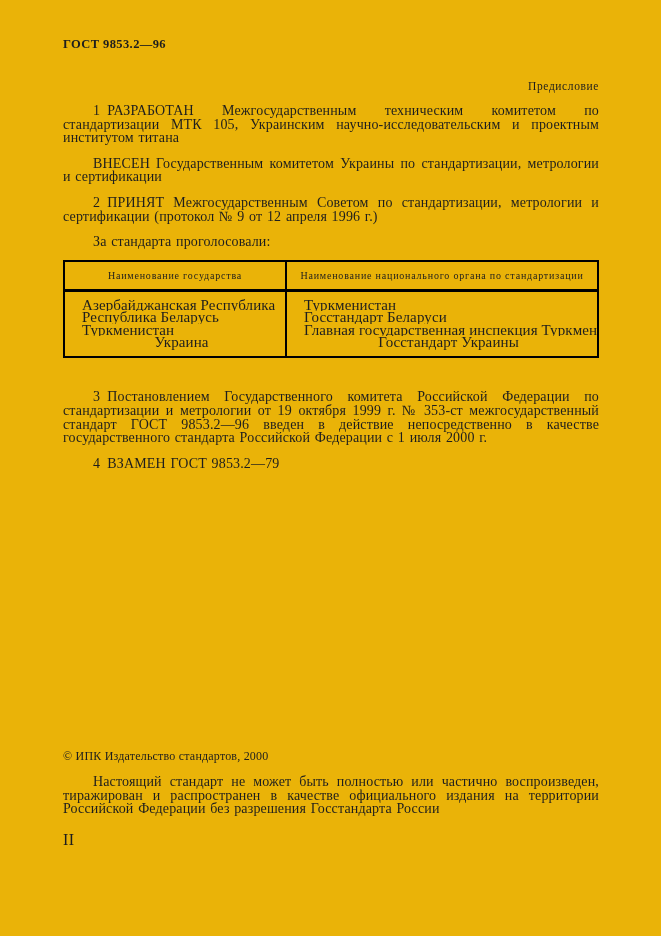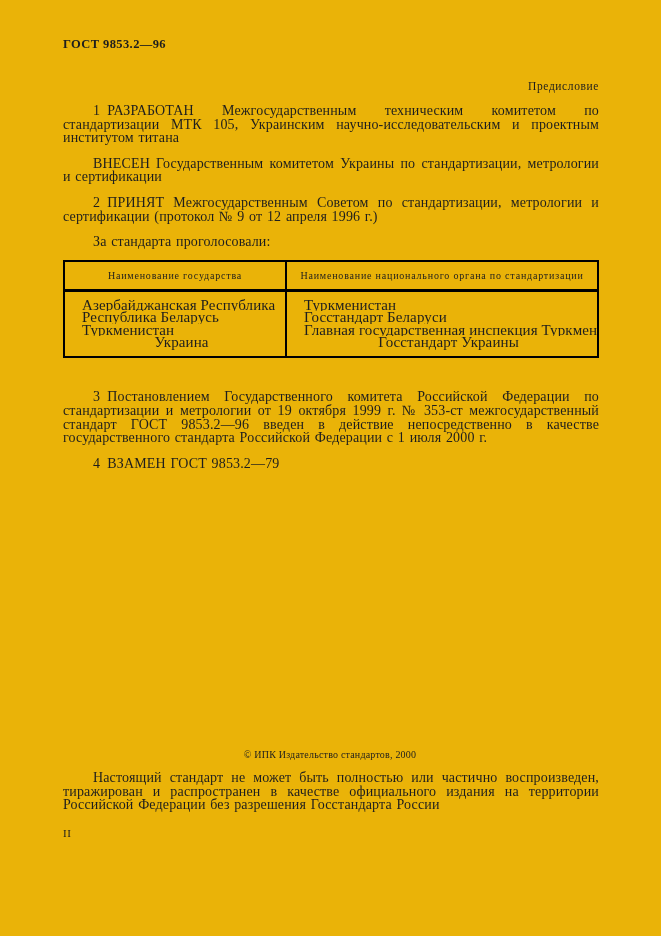--- a/index.html
+++ b/index.html
@@ -74,30 +74,30 @@
   }
   .vote-table tbody tr:first-child td { padding-top: 7px; }
   .vote-table tbody tr:last-child td { padding-bottom: 8px; text-align: center; }
   .footer-block {
     position: absolute;
     left: 63px;
     right: 62px;
     top: 749px;
   }
   .copyright {
-    text-align: center;
-    font-size: 10px;
+    text-align: left;
+    font-size: 12px;
     letter-spacing: 0.2px;
     padding-right: 2px;
   }
   .footer-notice {
     margin-top: 11px;
   }
   .page-number {
-    font-size: 11px;
+    font-size: 16px;
     margin-top: 15px;
     letter-spacing: 0.5px;
   }
 </style>
 </head>
 <body>
 
 <div class="page">
 
   <div class="doc-code">ГОСТ 9853.2—96</div>

